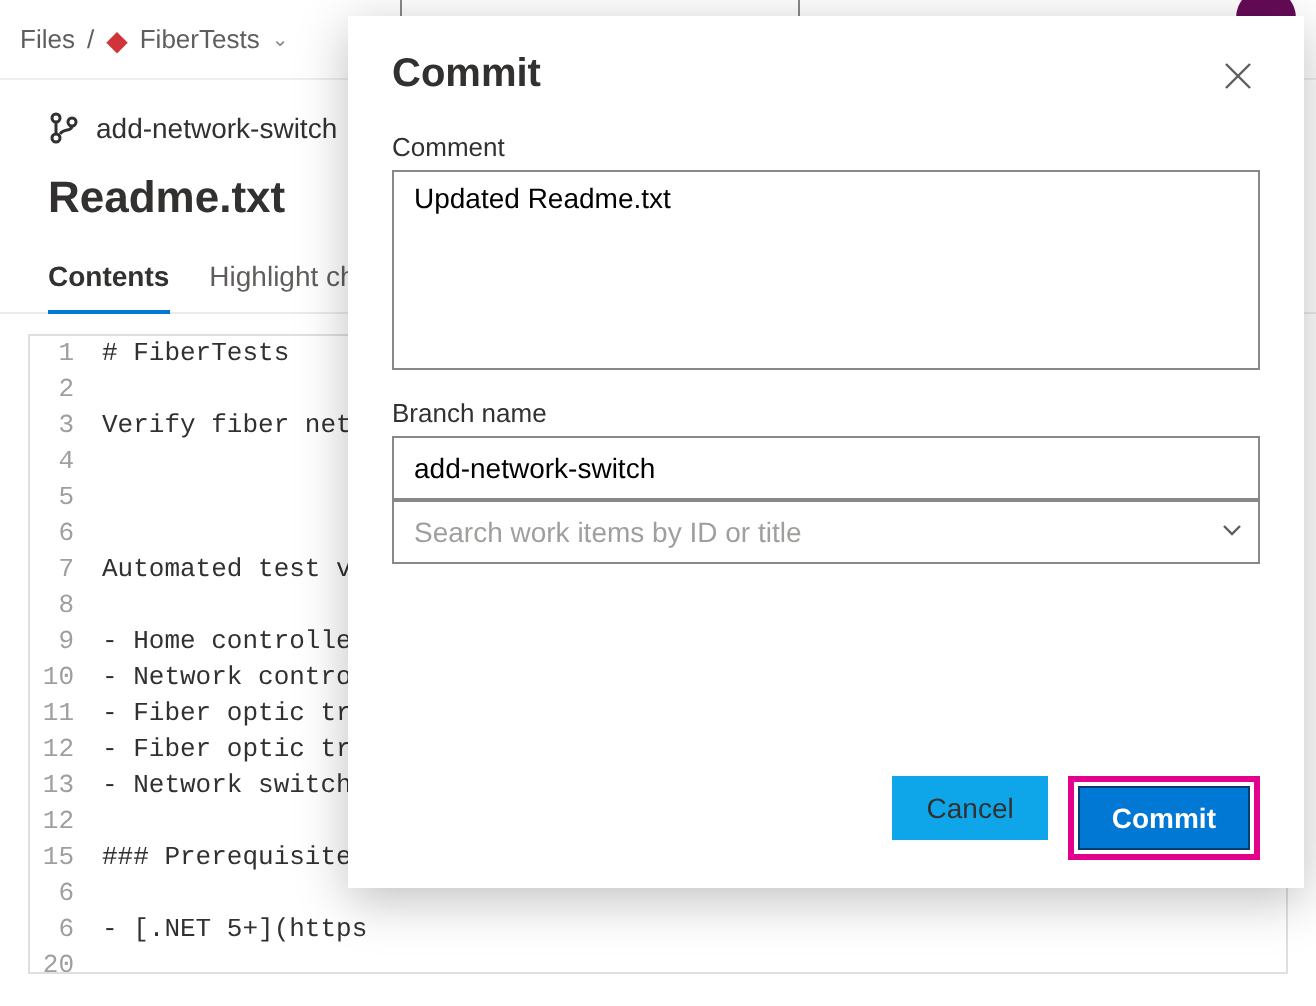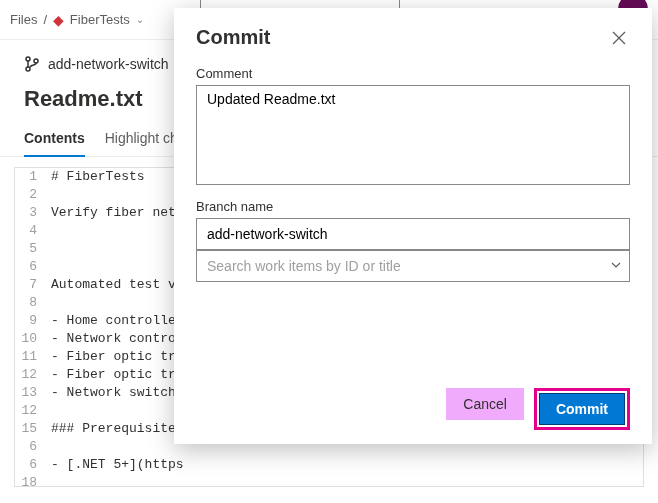--- a/index.html
+++ b/index.html
@@ -213,21 +213,21 @@
     padding: 0 16px;
     font-size:14px;
     border:1px solid transparent;
     cursor:pointer;
     display:inline-flex;
     align-items:center;
     justify-content:center;
     font-family:inherit;
   }
   .btn.secondary {
-    background:#f0abfc;
+    background:#0ea5e9;
     color:#323130;
   }
   .btn.primary {
     background:#0078d4;
     color:#fff;
     font-weight:600;
   }
   .highlight-commit {
     border:3px solid #e3008c; 
     outline: none;
@@ -341,21 +341,21 @@
       </div>
       <div class="row">
         <div class="gutter">6</div>
         <div class="code"></div>
       </div>
       <div class="row">
         <div class="gutter">6</div>
         <div class="code">- [.NET 5+](https</div>
       </div>
       <div class="row">
-        <div class="gutter">18</div>
+        <div class="gutter">20</div>
       </div>
     </div>
 </div>
 
 <div class="modal">
   <div class="modal-head">
     <div class="modal-title">Commit</div>
     <div class="close-x">
       <svg width="14" height="14" viewBox="0 0 14 14">
         <line x1="1" y1="1" x2="13" y2="13" stroke="#605e5c" stroke-width="1.2"></line>

